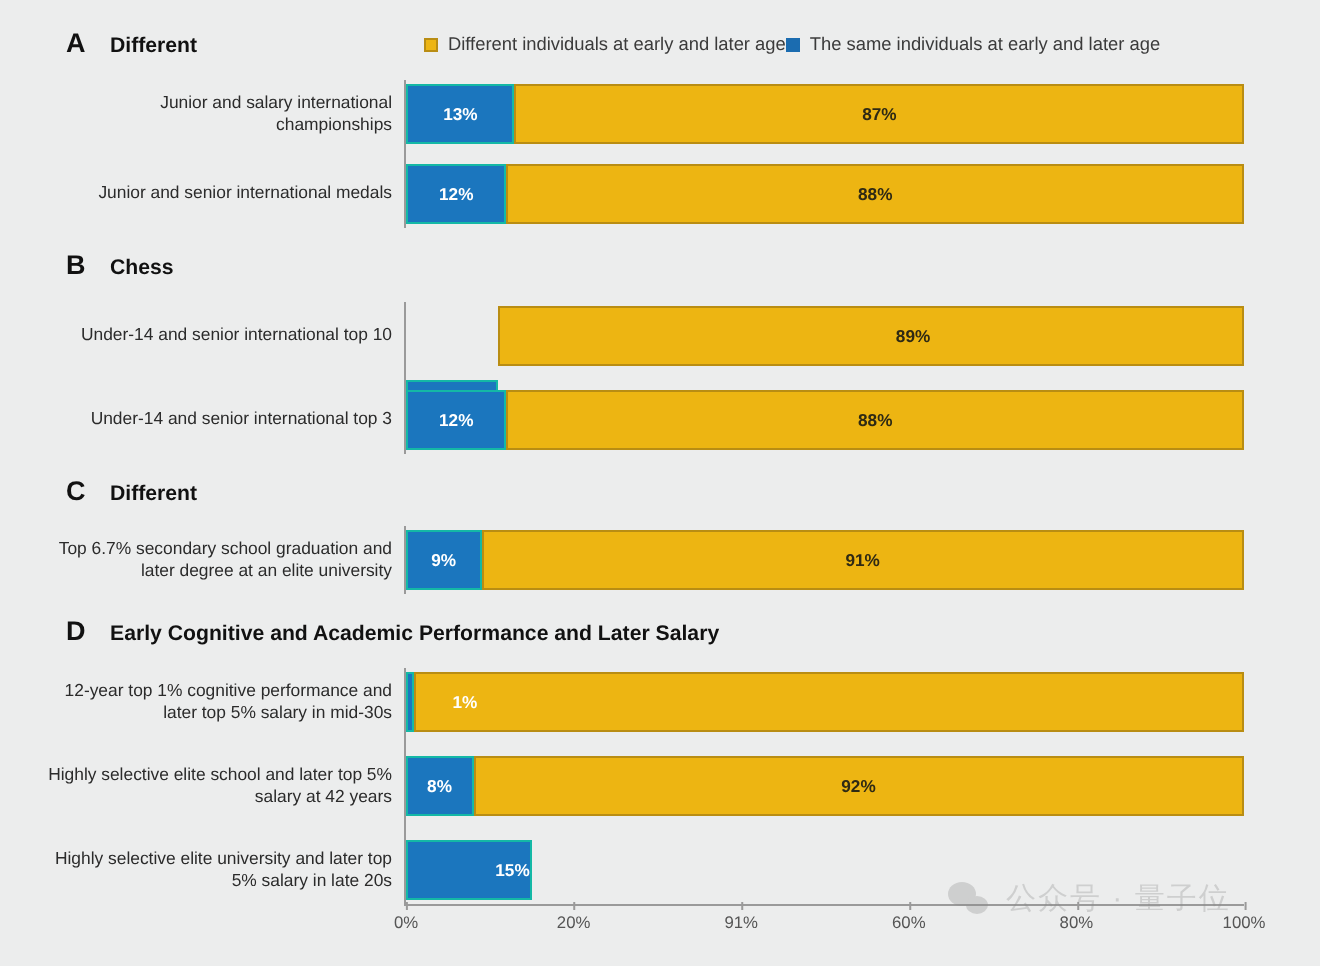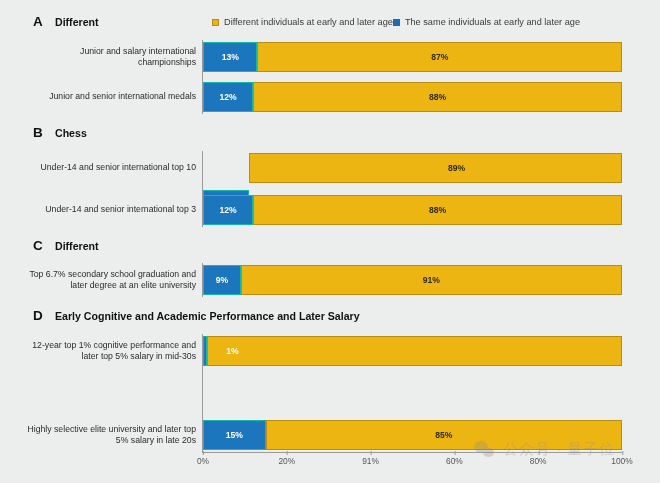--- a/index.html
+++ b/index.html
@@ -293,29 +293,37 @@
   <div class="row" style="top:336px;">
     <div class="row-label">12-year top 1% cognitive performance and later top 5% salary in mid-30s</div>
     <div class="bar-wrap">
       <div class="seg blue tiny" style="width:1%;"></div>
       <div class="seg gold light-label" style="width:99%; justify-content:flex-start; padding-left:18px;">
         <span class="seg-label">1%</span>
       </div>
     </div>
   </div>
 
+  <div class="row" style="top:378px;">
+    <div class="row-label">Highly selective elite school and later top 5% salary at 42 years</div>
+    <div class="bar-wrap">
+      <div class="seg blue" style="width:8%;">
+        <span class="seg-label">8%</span>
+      </div>
+      <div class="seg gold" style="width:92%;">
+        <span class="seg-label">92%</span>
+      </div>
+    </div>
+  </div>
 
   <div class="row" style="top:420px;">
     <div class="row-label">Highly selective elite university and later top 5% salary in late 20s</div>
     <div class="bar-wrap">
-      <div class="seg blue" style="width:15%;">
+      <div class="seg blue" style="width:15%;justify-content:flex-end;">
         <span class="seg-label">15%</span>
-      </div>
-      <div class="seg gold" style="width:85%;">
-        <span class="seg-label">85%</span>
       </div>
     </div>
   </div>
 
   <div id="axis-line" style="top:40px; height:74px;"></div>
   <div id="axis-line" style="top:151px; height:76px;"></div>
   <div id="axis-line" style="top:263px; height:34px;"></div>
   <div id="axis-line" style="top:334px; height:118px;"></div>
 
   <div id="axis-base" style="top:452px;"></div>

